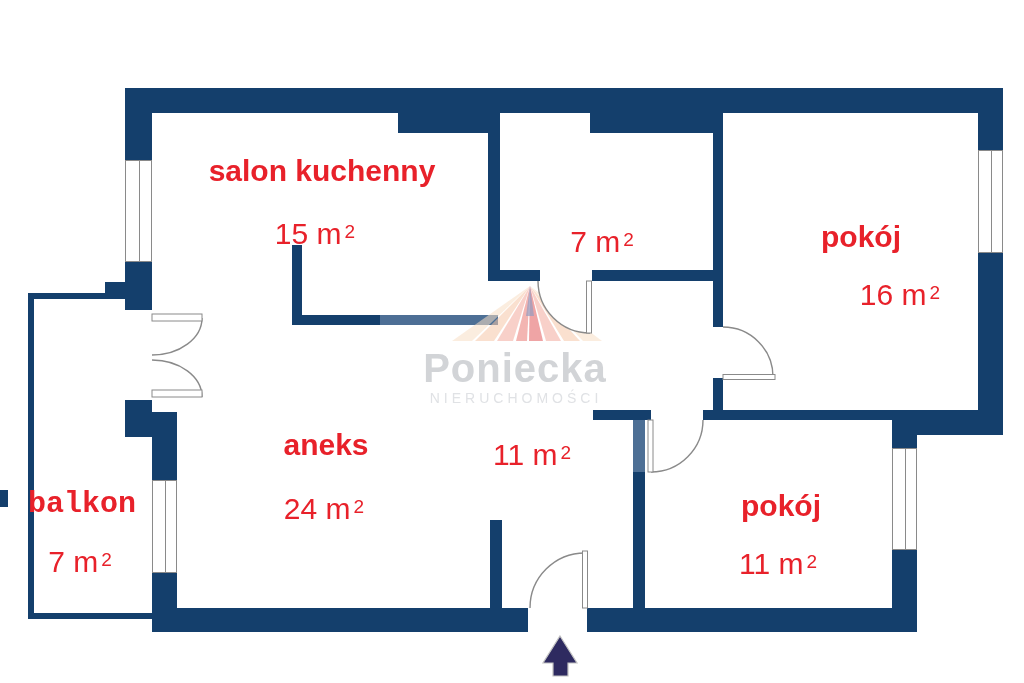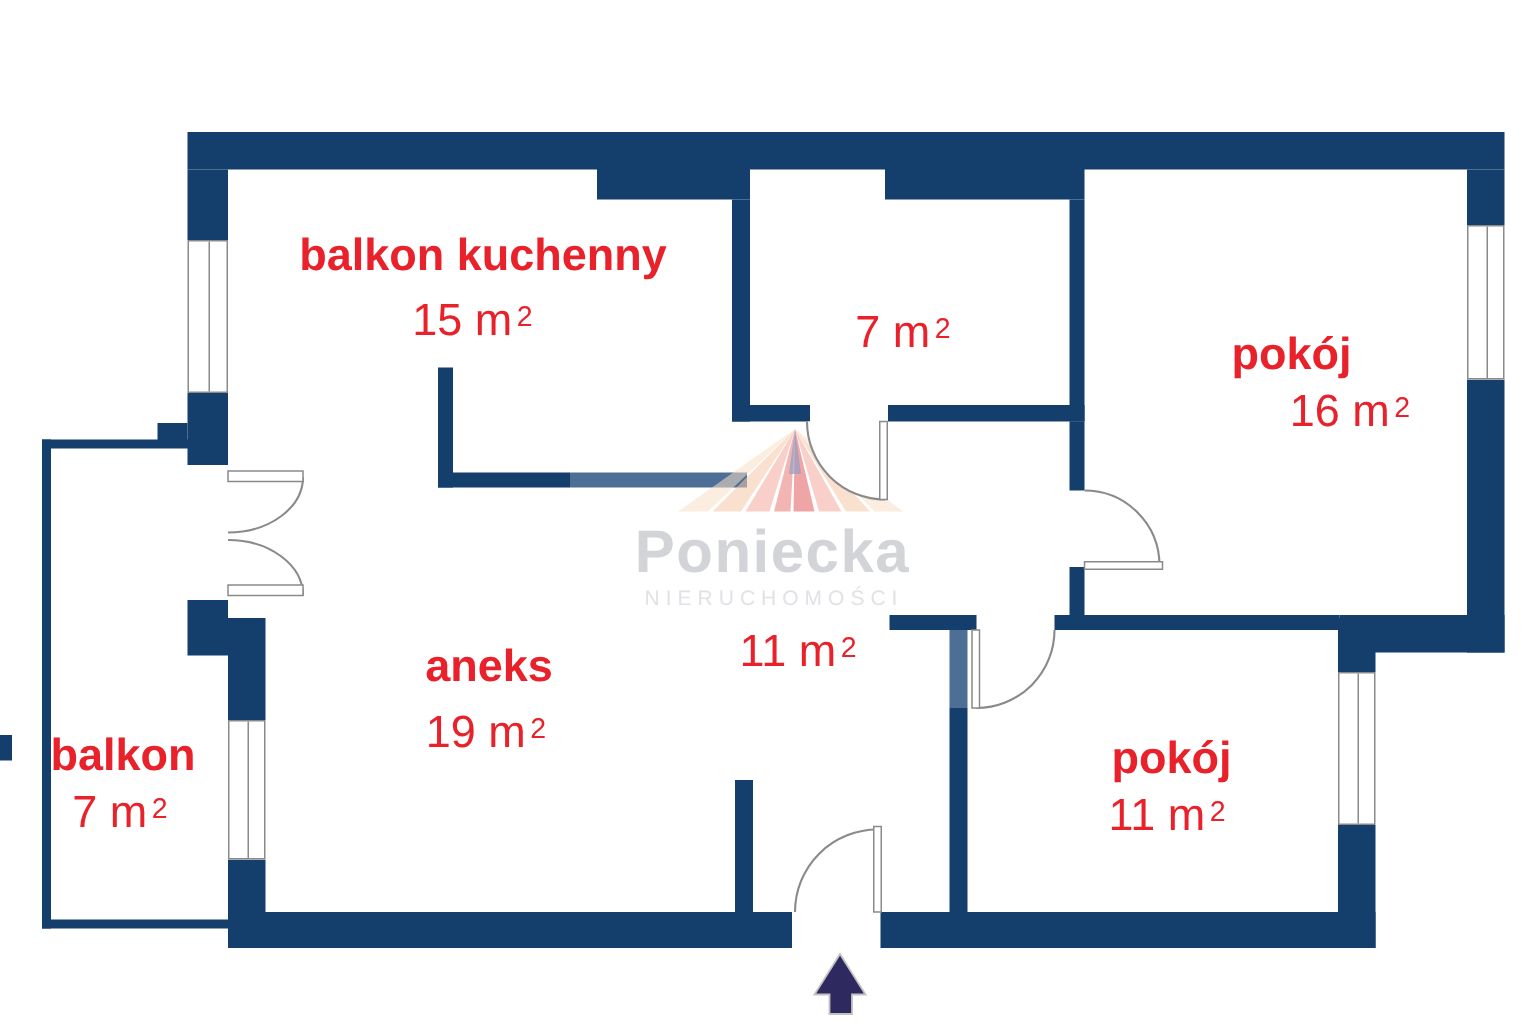--- a/index.html
+++ b/index.html
@@ -19,29 +19,29 @@
     position:absolute;left:515px;top:346px;transform:translateX(-50%);
     font-size:40px;font-weight:bold;letter-spacing:1px;color:#d2d4d7;white-space:nowrap;
   }
   .wm-sub{
     position:absolute;left:516px;top:390px;transform:translateX(-50%);
     font-size:14px;letter-spacing:4px;color:#e0e2e5;white-space:nowrap;
   }
   .lbl{position:absolute;transform:translateX(-50%);z-index:8;color:var(--red);
        white-space:nowrap;text-align:center;}
   .lbl.name{font-weight:bold;font-size:30px;line-height:30px;}
-  .lbl.area{font-size:30px;line-height:30px;font-weight:normal;}
+  .lbl.area{font-size:30px;line-height:30px;font-weight:normal;margin-top:20px;}
   .lbl.area sup{font-size:19px;margin-left:3px;vertical-align:6px;line-height:0;}
   
   .n-aneks{left:322px;top:156px;} .a-aneks{left:315px;top:199px;}
   .n-laz{left:604px;top:168px;}   .a-laz{left:602px;top:207px;}
   .n-p16{left:861px;top:222px;}   .a-p16{left:900px;top:260px;}
   .n-ppk{left:534px;top:383px;}   .a-ppk{left:532px;top:420px;}
   .n-salon{left:326px;top:430px;} .a-salon{left:324px;top:474px;}
-  .n-balkon{left:82px;top:489px;} .a-balkon{left:80px;top:527px;}
+  .n-balkon{left:82px;top:489px;font-family:Liberation Mono, monospace;} .a-balkon{left:80px;top:527px;}
   .n-p11{left:781px;top:491px;}   .a-p11{left:778px;top:529px;}
 </style>
 </head>
 <body>
 
 <div class="plan">
 
   <div class="wall" style="left:125px;top:88px;width:878px;height:25px;"></div>
   <div class="wall" style="left:125px;top:113px;width:27px;height:47px;"></div>
   <div class="wall" style="left:125px;top:262px;width:27px;height:48px;"></div>
@@ -119,32 +119,32 @@
     <path d="M202,397 A50,37 0 0 0 152,360" fill="none" stroke="#8a8a8a" stroke-width="1.4"></path>
 
     <rect x="586.5" y="281" width="5" height="52" fill="#ffffff" stroke="#8a8a8a" stroke-width="1"></rect>
     <rect x="723" y="374.5" width="52" height="5" fill="#ffffff" stroke="#8a8a8a" stroke-width="1"></rect>
     <rect x="648" y="420" width="5" height="52" fill="#ffffff" stroke="#8a8a8a" stroke-width="1"></rect>
     <rect x="582.5" y="551" width="5" height="57" fill="#ffffff" stroke="#8a8a8a" stroke-width="1"></rect>
     <rect x="152" y="314" width="50" height="7" fill="#ffffff" stroke="#8a8a8a" stroke-width="1"></rect>
     <rect x="152" y="390" width="50" height="7" fill="#ffffff" stroke="#8a8a8a" stroke-width="1"></rect>
   </svg>
 
-  <div class="lbl name n-aneks">balkon kuchenny</div>
+  <div class="lbl name n-aneks">salon kuchenny</div>
   <div class="lbl area a-aneks"><span>15 m</span><sup>2</sup></div>
 
   <div class="lbl area a-laz"><span>7 m</span><sup>2</sup></div>
 
   <div class="lbl name n-p16">pokój</div>
   <div class="lbl area a-p16"><span>16 m</span><sup>2</sup></div>
 
   <div class="lbl area a-ppk"><span>11 m</span><sup>2</sup></div>
 
   <div class="lbl name n-salon">aneks</div>
-  <div class="lbl area a-salon"><span>19 m</span><sup>2</sup></div>
+  <div class="lbl area a-salon"><span>24 m</span><sup>2</sup></div>
 
   <div class="lbl name n-balkon">balkon</div>
   <div class="lbl area a-balkon"><span>7 m</span><sup>2</sup></div>
 
   <div class="lbl name n-p11">pokój</div>
   <div class="lbl area a-p11"><span>11 m</span><sup>2</sup></div>
 
   <svg class="overlay" width="1024" height="683" style="z-index:9;">
     <polygon points="560,636 577,663 568,663 568,676 553,676 553,663 543,663" fill="#2e2a60" stroke="#c2c2c2" stroke-width="1.2"></polygon>
   </svg>

